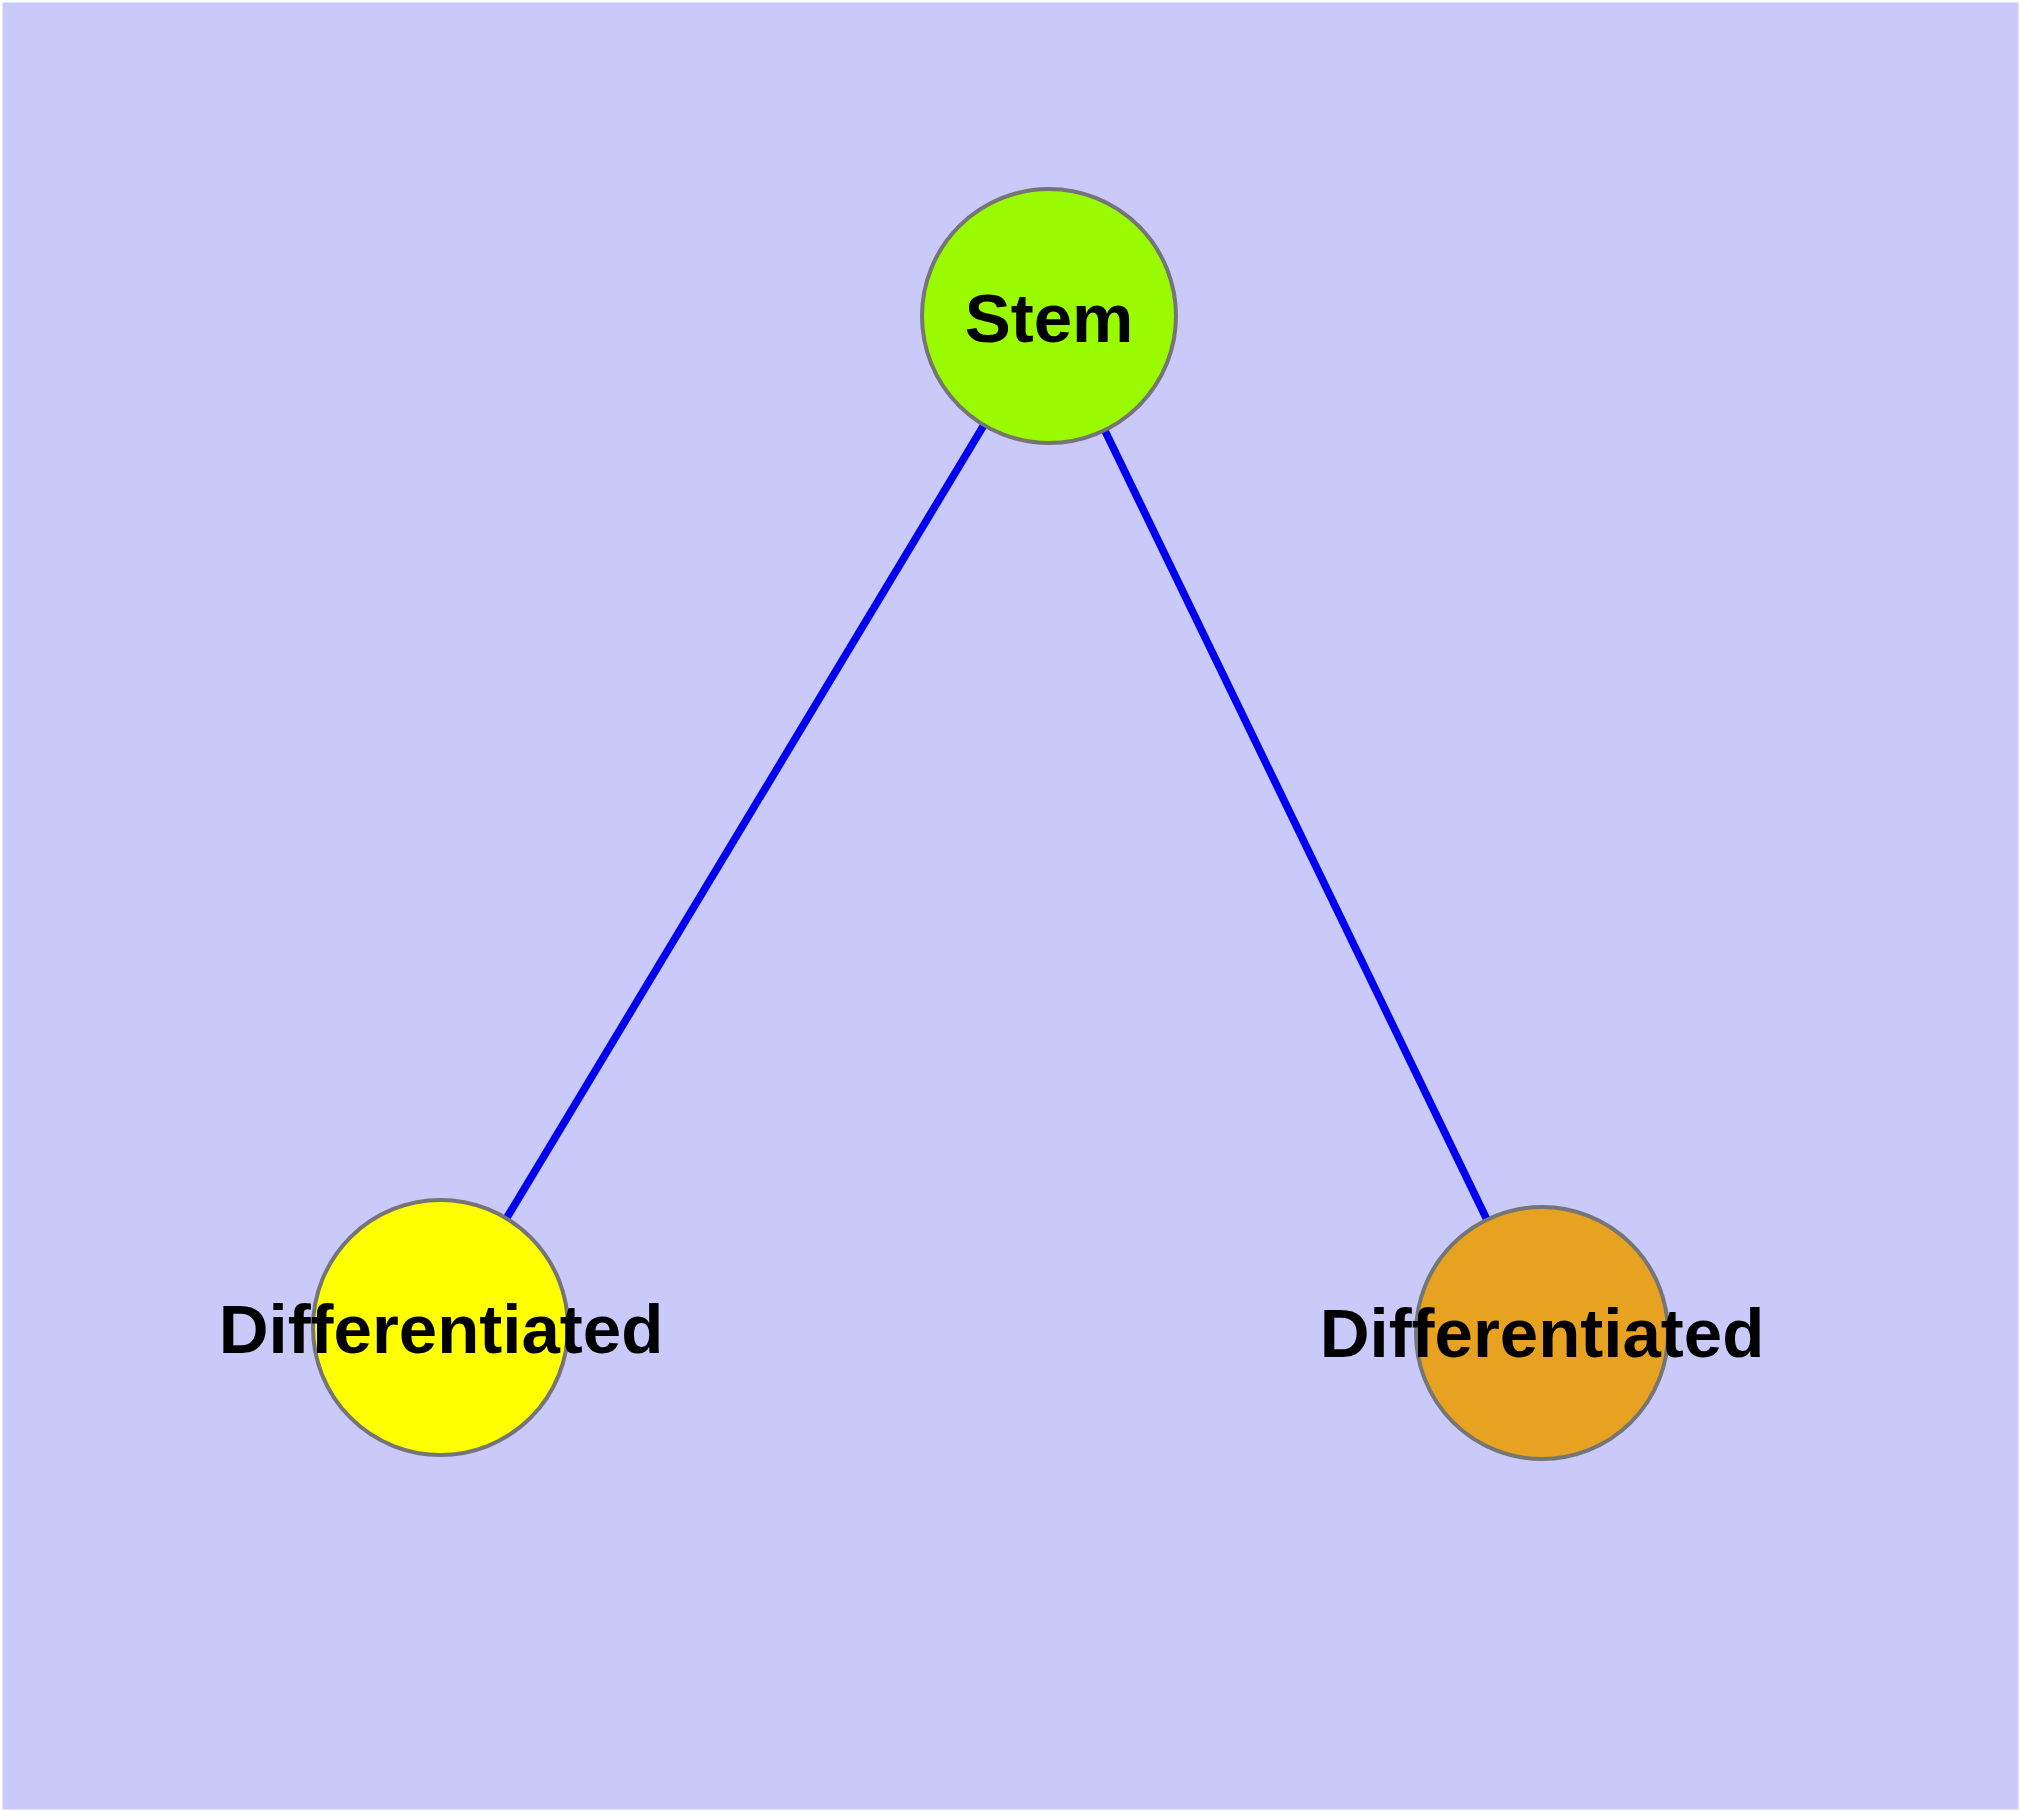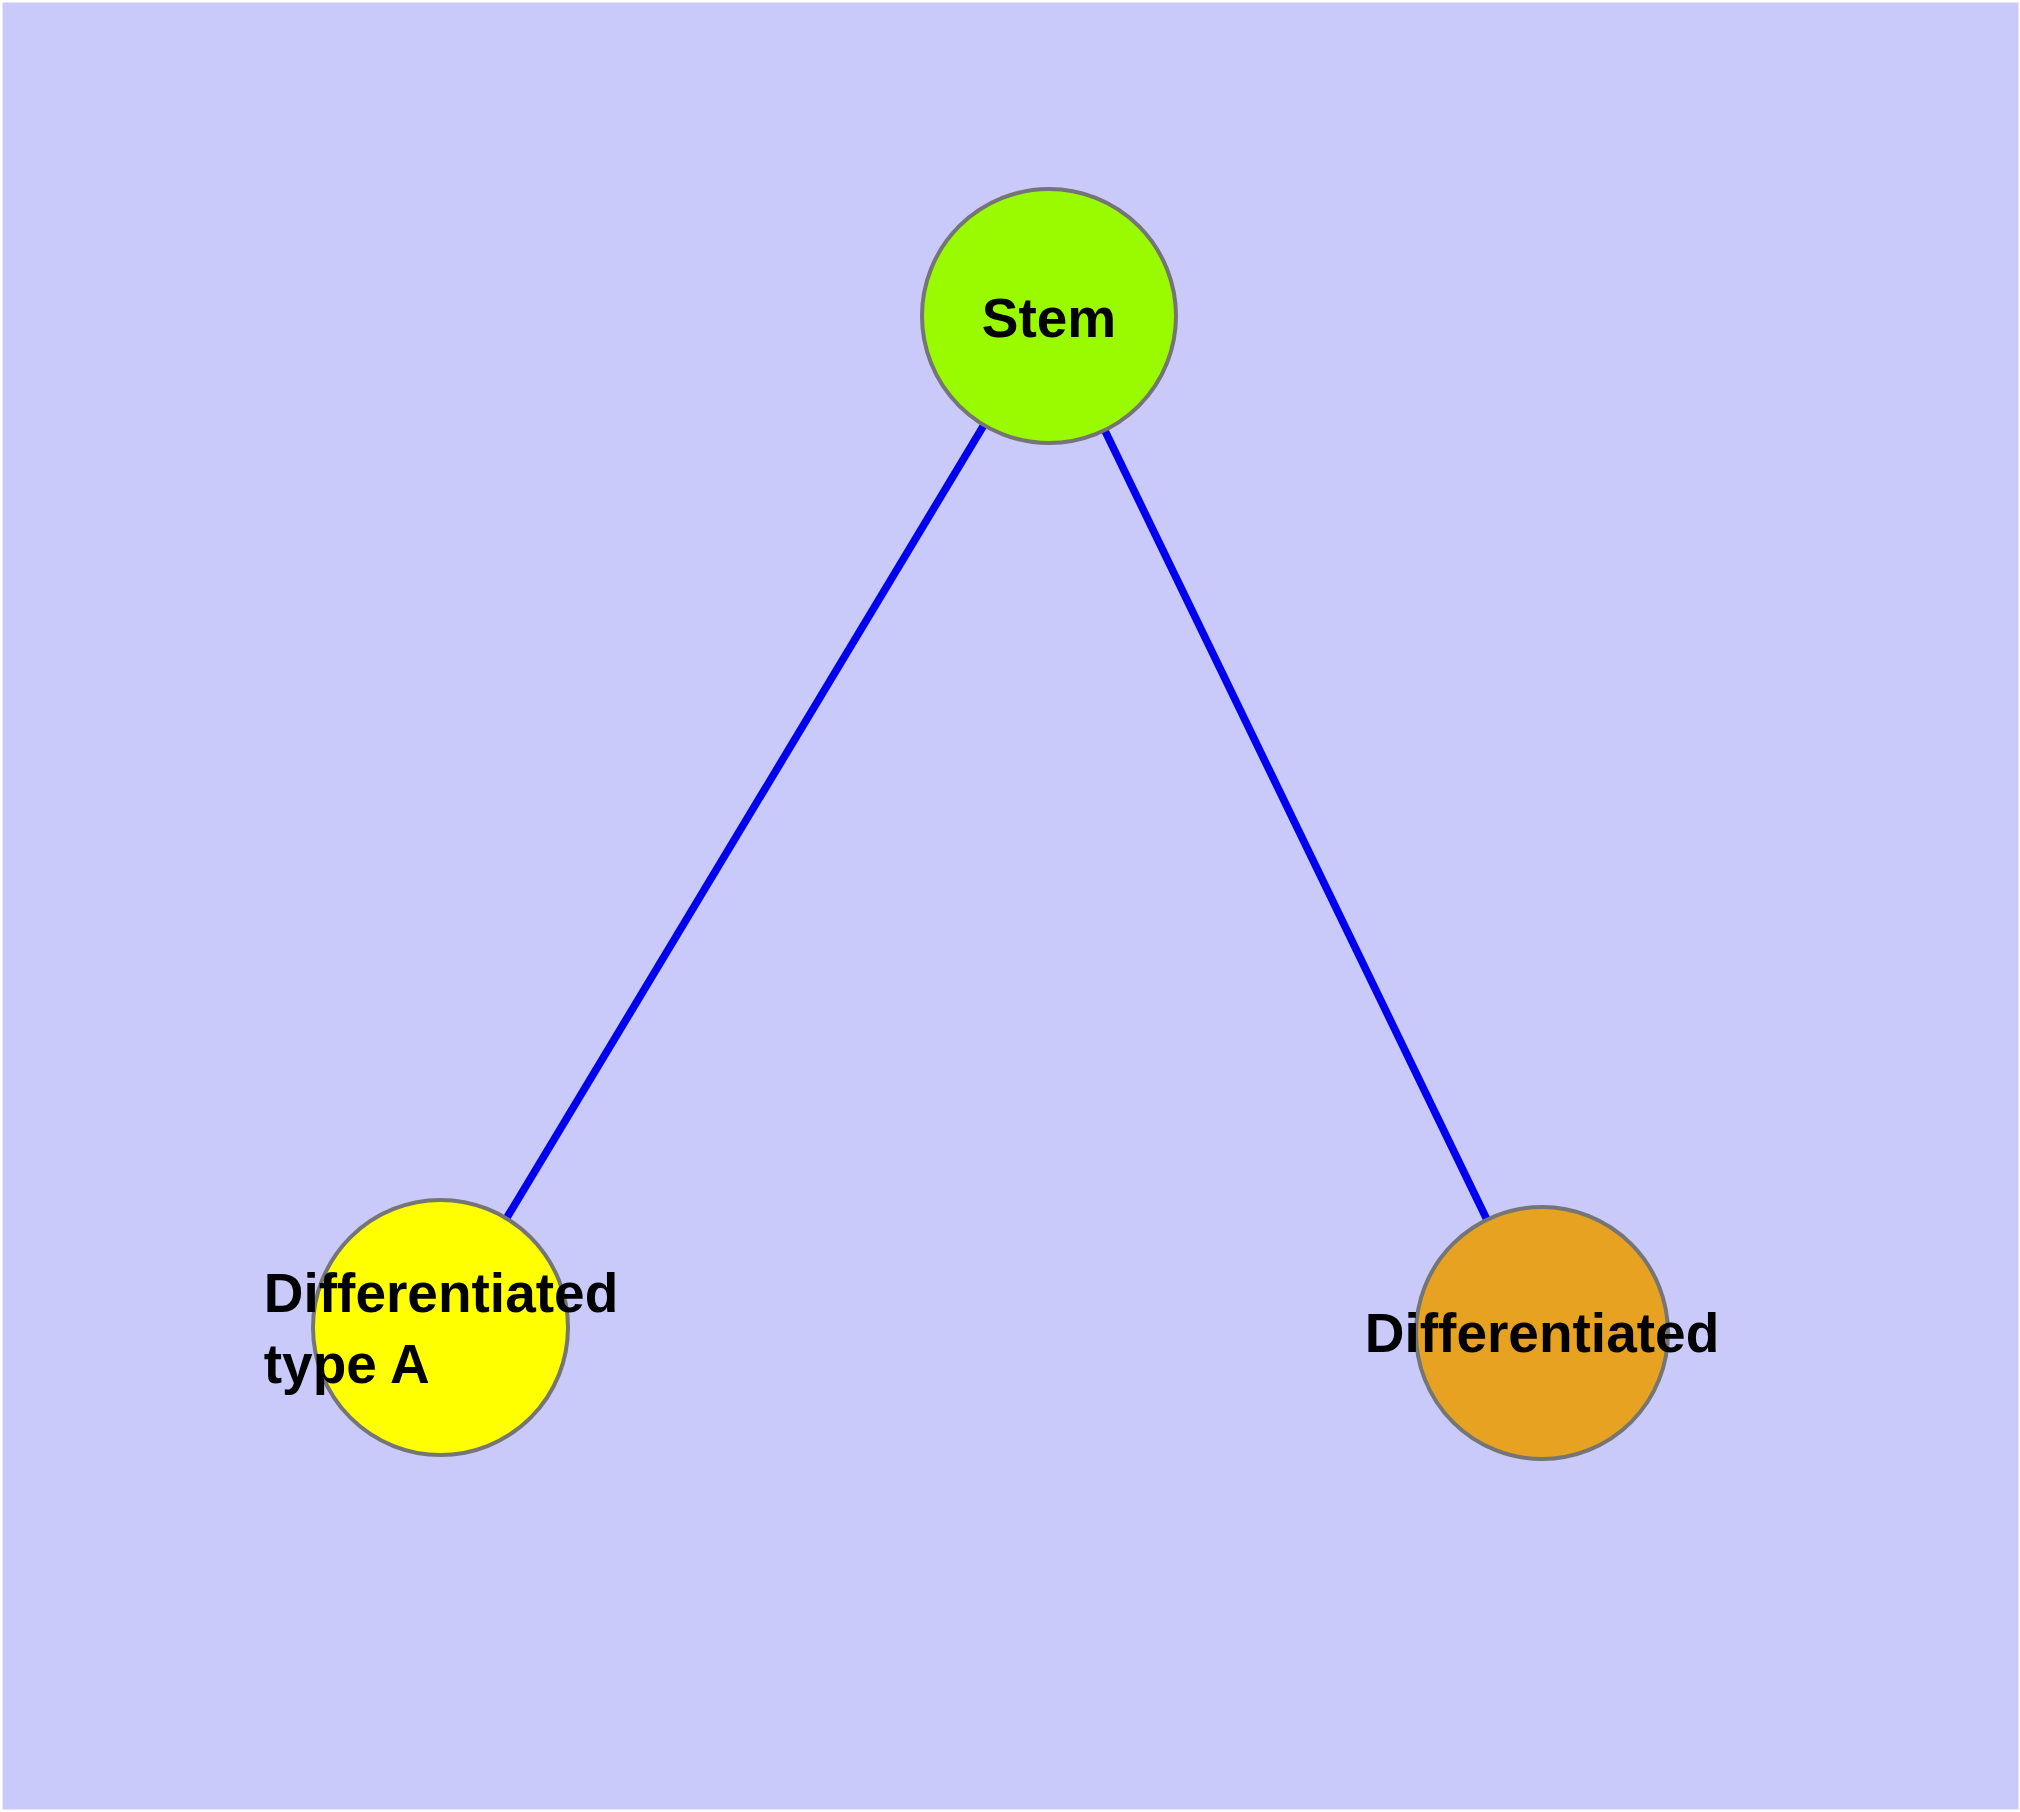--- a/index.html
+++ b/index.html
@@ -33,23 +33,23 @@
     border: 4.2px solid #757575;
     box-sizing: border-box;
     z-index: 2;
   }
   #node-stem { left: 920px; top: 187px; width: 258px; height: 258px; }
   #node-type-a { left: 311px;  top: 1198px; width: 259px; height: 259px; }
   #node-type-b { left: 1414px; top: 1205px; width: 256px; height: 256px; }
   .node-label {
     position: absolute;
     transform: translate(-50%, -50%);
-    text-align: left;
+    text-align: right;
     font-weight: bold;
-    font-size: 55px;
+    font-size: 69px;
     line-height: 1.29;
     color: #000000;
     white-space: nowrap;
     z-index: 3;
   }
   #label-stem { left: 1049px; top: 318px; }
   #label-type-a { left: 441px; top: 1329px; }
   #label-type-b { left: 1542px; top: 1333px; }
 </style>
 </head>
@@ -67,21 +67,20 @@
   <div id="node-type-a" class="node" style="background-color: rgb(255, 255, 0);"></div>
 
   <div id="node-type-b" class="node" style="background-color: rgb(232, 162, 34);"></div>
 
   <div id="label-stem" class="node-label">
     <div>Stem</div>
   </div>
 
   <div id="label-type-a" class="node-label">
     <div>Differentiated</div>
-    <div>type A</div>
   </div>
 
   <div id="label-type-b" class="node-label">
     <div>Differentiated</div>
   </div>
 
 </div>
 
 
 </body></html>

